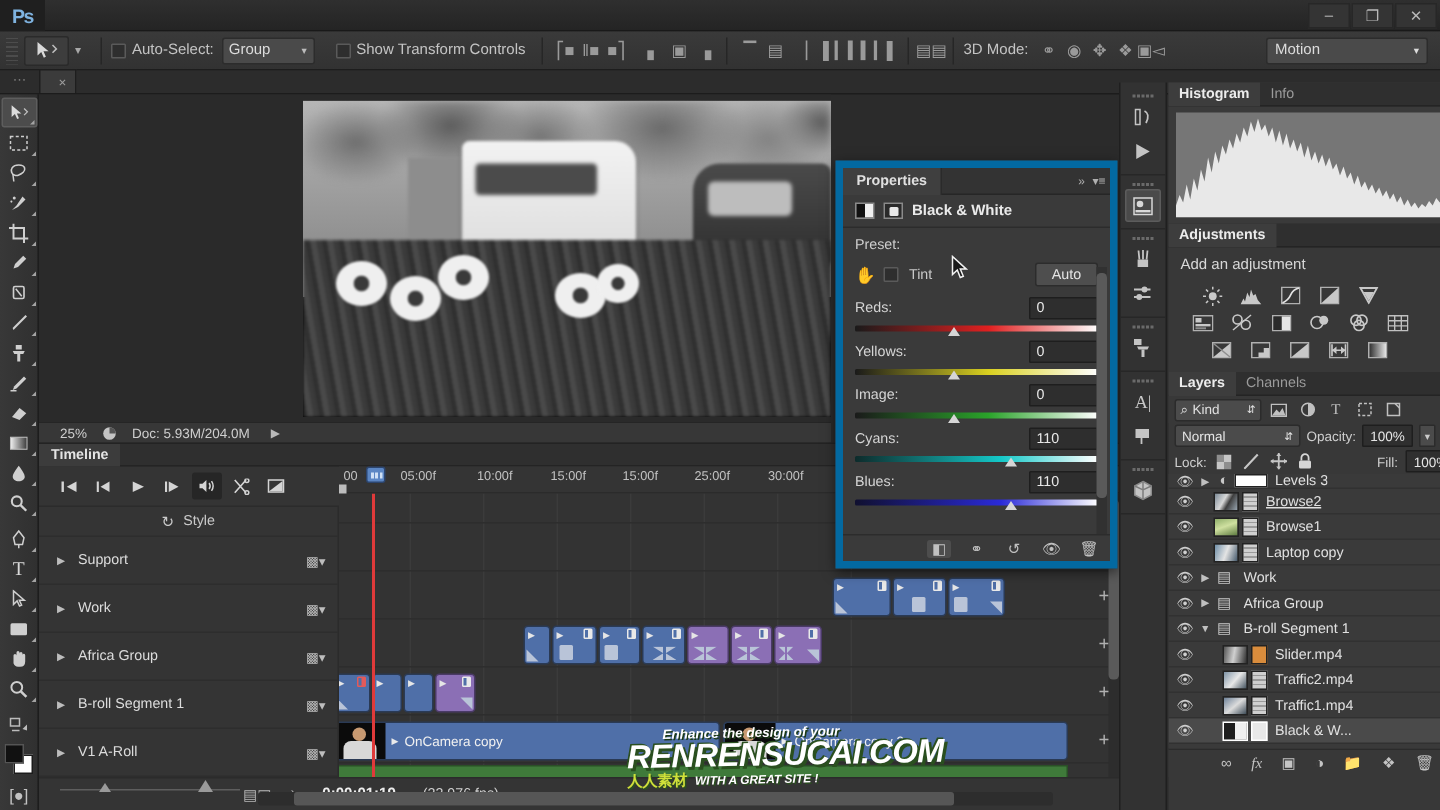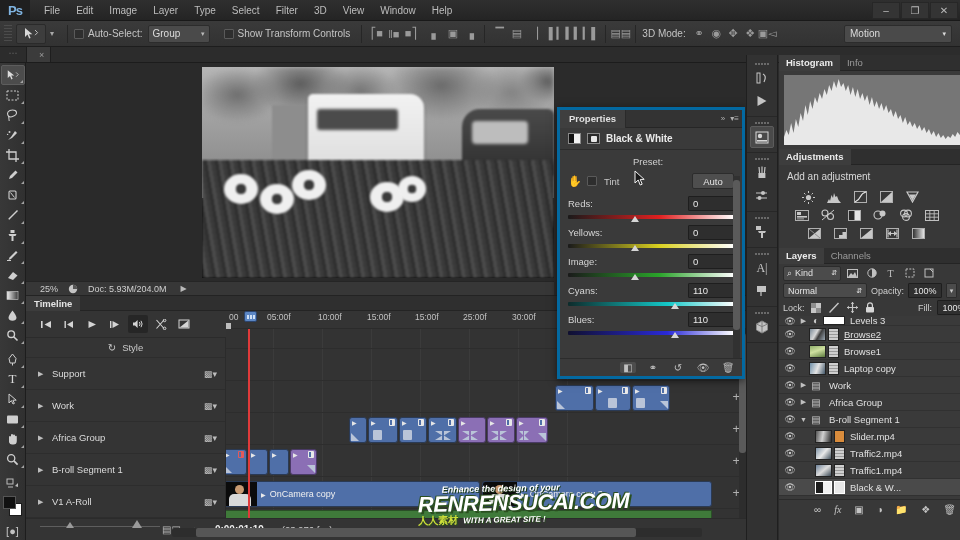--- a/index.html
+++ b/index.html
@@ -158,21 +158,21 @@
     font-size:9px; color:#cfcfcf; padding-left:6px;
   }
   .csb-zoom { width:34px;text-align:center; }
   .csb-icon { width:12px; height:10px; margin:0 8px 0 2px; color:#b0b0b0; }
   .csb-doc { }
   .csb-arrow { margin-left:14px; font-size:8px; color:#b9b9b9; }
 
   
   .properties {
     position:absolute; left:557px; top:107px; width:188px; height:272px;
-    background:#3a3a3a; border:3px solid #0369a1;
+    background:#3a3a3a; border:5px solid #0369a1;
     box-shadow:0 2px 8px rgba(0,0,0,.55);
   }
   .prop-tabrow {
     height:18px; background:#333; border-bottom:1px solid #262626;
     display:flex; align-items:center; position:relative;
   }
   .prop-tab {
     height:18px; background:#3f3f3f; padding:0 9px; display:flex; align-items:center;
     font-size:9.5px; color:#e0e0e0; font-weight:bold; border-right:1px solid #2a2a2a;
   }
@@ -180,21 +180,21 @@
     color:#b0b0b0; font-size:8px; }
   .prop-header {
     height:22px; display:flex; align-items:center; padding-left:8px; gap:6px;
     border-bottom:1px solid #2c2c2c;
   }
   .bw-ico1 { width:13px; height:11px; background:linear-gradient(to right,#111 50%,#f0f0f0 50%); border:1px solid #8a8a8a;}
   .bw-ico2 { width:13px; height:11px; background:#2a2a2a; border:1px solid #8a8a8a; position:relative;}
   .bw-ico2:after{content:"";position:absolute;left:3px;top:2px;width:6px;height:6px;background:#e8e8e8;border-radius:1px;}
   .prop-title { font-size:10px; color:#eaeaea; font-weight:bold; }
   .prop-body { padding:6px 8px 0 8px; position:relative; height:208px; }
-  .preset-row { display:flex; align-items:center; margin-bottom:6px;flex-direction:column; }
+  .preset-row { display:flex; align-items:center; margin-bottom:6px; }
   .preset-row .lbl { font-size:9.5px; width:36px; color:#cfcfcf; }
   .preset-sel {
     flex:1; height:16px; background:#4c4c4c; border:1px solid #6b7a8a; border-radius:2px;
     display:flex; align-items:center; justify-content:space-between; padding:0 4px;
     font-size:9.5px; color:#eee;
   }
   .tintrow { display:flex; align-items:center; gap:5px; margin-bottom:7px; height:16px; }
   .hand-ico { font-size:11px; color:#ddd; width:14px; }
   .tint-lbl { font-size:9.5px; }
   .auto-btn {
@@ -418,33 +418,20 @@
     font-family:"Liberation Serif", serif;
   }
 </style>
 </head>
 <body>
 
 <div class="app">
 
   <div class="titlebar">
     <div class="ps-logo">Ps</div>
-    <div class="menubar">
-      <div class="mi">File</div>
-      <div class="mi">Edit</div>
-      <div class="mi">Image</div>
-      <div class="mi">Layer</div>
-      <div class="mi">Type</div>
-      <div class="mi">Select</div>
-      <div class="mi">Filter</div>
-      <div class="mi">3D</div>
-      <div class="mi">View</div>
-      <div class="mi">Window</div>
-      <div class="mi">Help</div>
-    </div>
     <div class="win-btns">
       <div>–</div>
       <div>❐</div>
       <div>✕</div>
     </div>
   </div>
 
   <div class="optionsbar">
     <div class="ob-gripper"></div>
     <div class="ob-tool">

